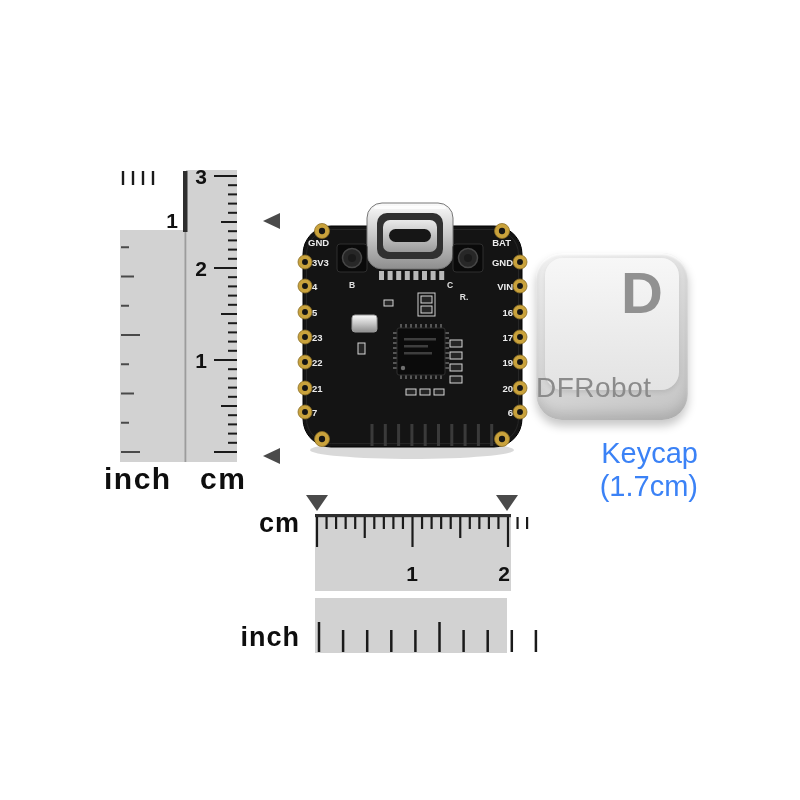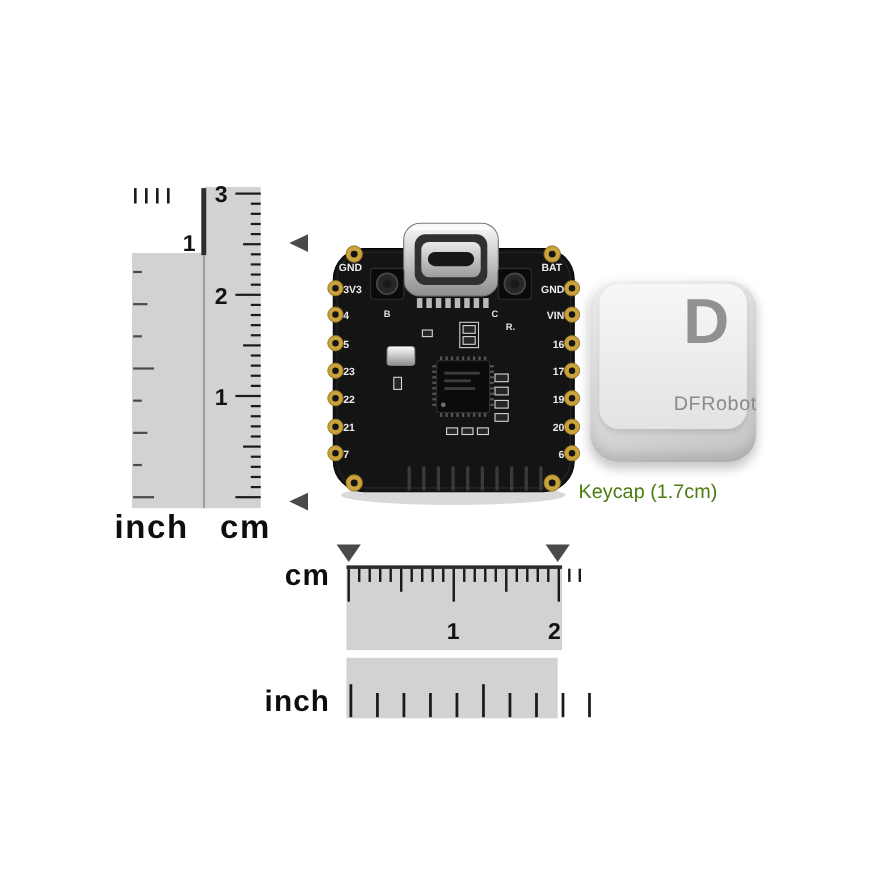--- a/index.html
+++ b/index.html
@@ -10,22 +10,22 @@
   .rlabel{font-size:30px;font-weight:bold;fill:#0e0e0e;letter-spacing:1.5px}
   .rlabel2{font-size:27px;font-weight:bold;fill:#0e0e0e;letter-spacing:1px}
   .pin{font-size:9.5px;font-weight:bold;fill:#ececec}
   .silk{font-size:8.5px;font-weight:bold;fill:#e0e0e0}
   .keycap{position:absolute;left:536px;top:253px;width:152px;height:167px;border-radius:26px;
     background:linear-gradient(155deg,#f3f3f3 0%,#dddddd 45%,#c2c2c2 100%);
     box-shadow:0 6px 10px rgba(0,0,0,.22), inset 0 2px 2px rgba(255,255,255,.9), inset 0 -7px 11px rgba(0,0,0,.12);}
   .keycap-face{position:absolute;left:9px;top:5px;width:134px;height:132px;border-radius:18px;
     background:linear-gradient(180deg,#f7f7f7,#e3e3e3);box-shadow:0 2px 5px rgba(0,0,0,.10);}
   .keycap-letter{position:absolute;top:6px;right:16px;font-size:58px;font-weight:bold;color:#919191;line-height:1}
-  .keycap-brand{position:absolute;left:0;right:0;bottom:42px;text-align:right;font-size:18px;color:#8b8b8b;letter-spacing:.5px}
-  .caption{position:absolute;left:526px;top:437px;width:172px;text-align:left;font-size:18px;color:#4d7c0f}
+  .keycap-brand{position:absolute;left:0;right:0;bottom:16px;text-align:left;font-size:28px;color:#8b8b8b;letter-spacing:.5px}
+  .caption{position:absolute;left:526px;top:437px;width:172px;text-align:right;font-size:29px;color:#3b82f6}
 </style>
 </head>
 <body>
 
 <div id="stage">
 
   <svg id="scene" width="800" height="800" viewBox="0 0 800 800">
     <defs>
       <linearGradient id="metal" x1="0" y1="0" x2="0" y2="1">
         <stop offset="0" stop-color="#fbfbfb"></stop>

